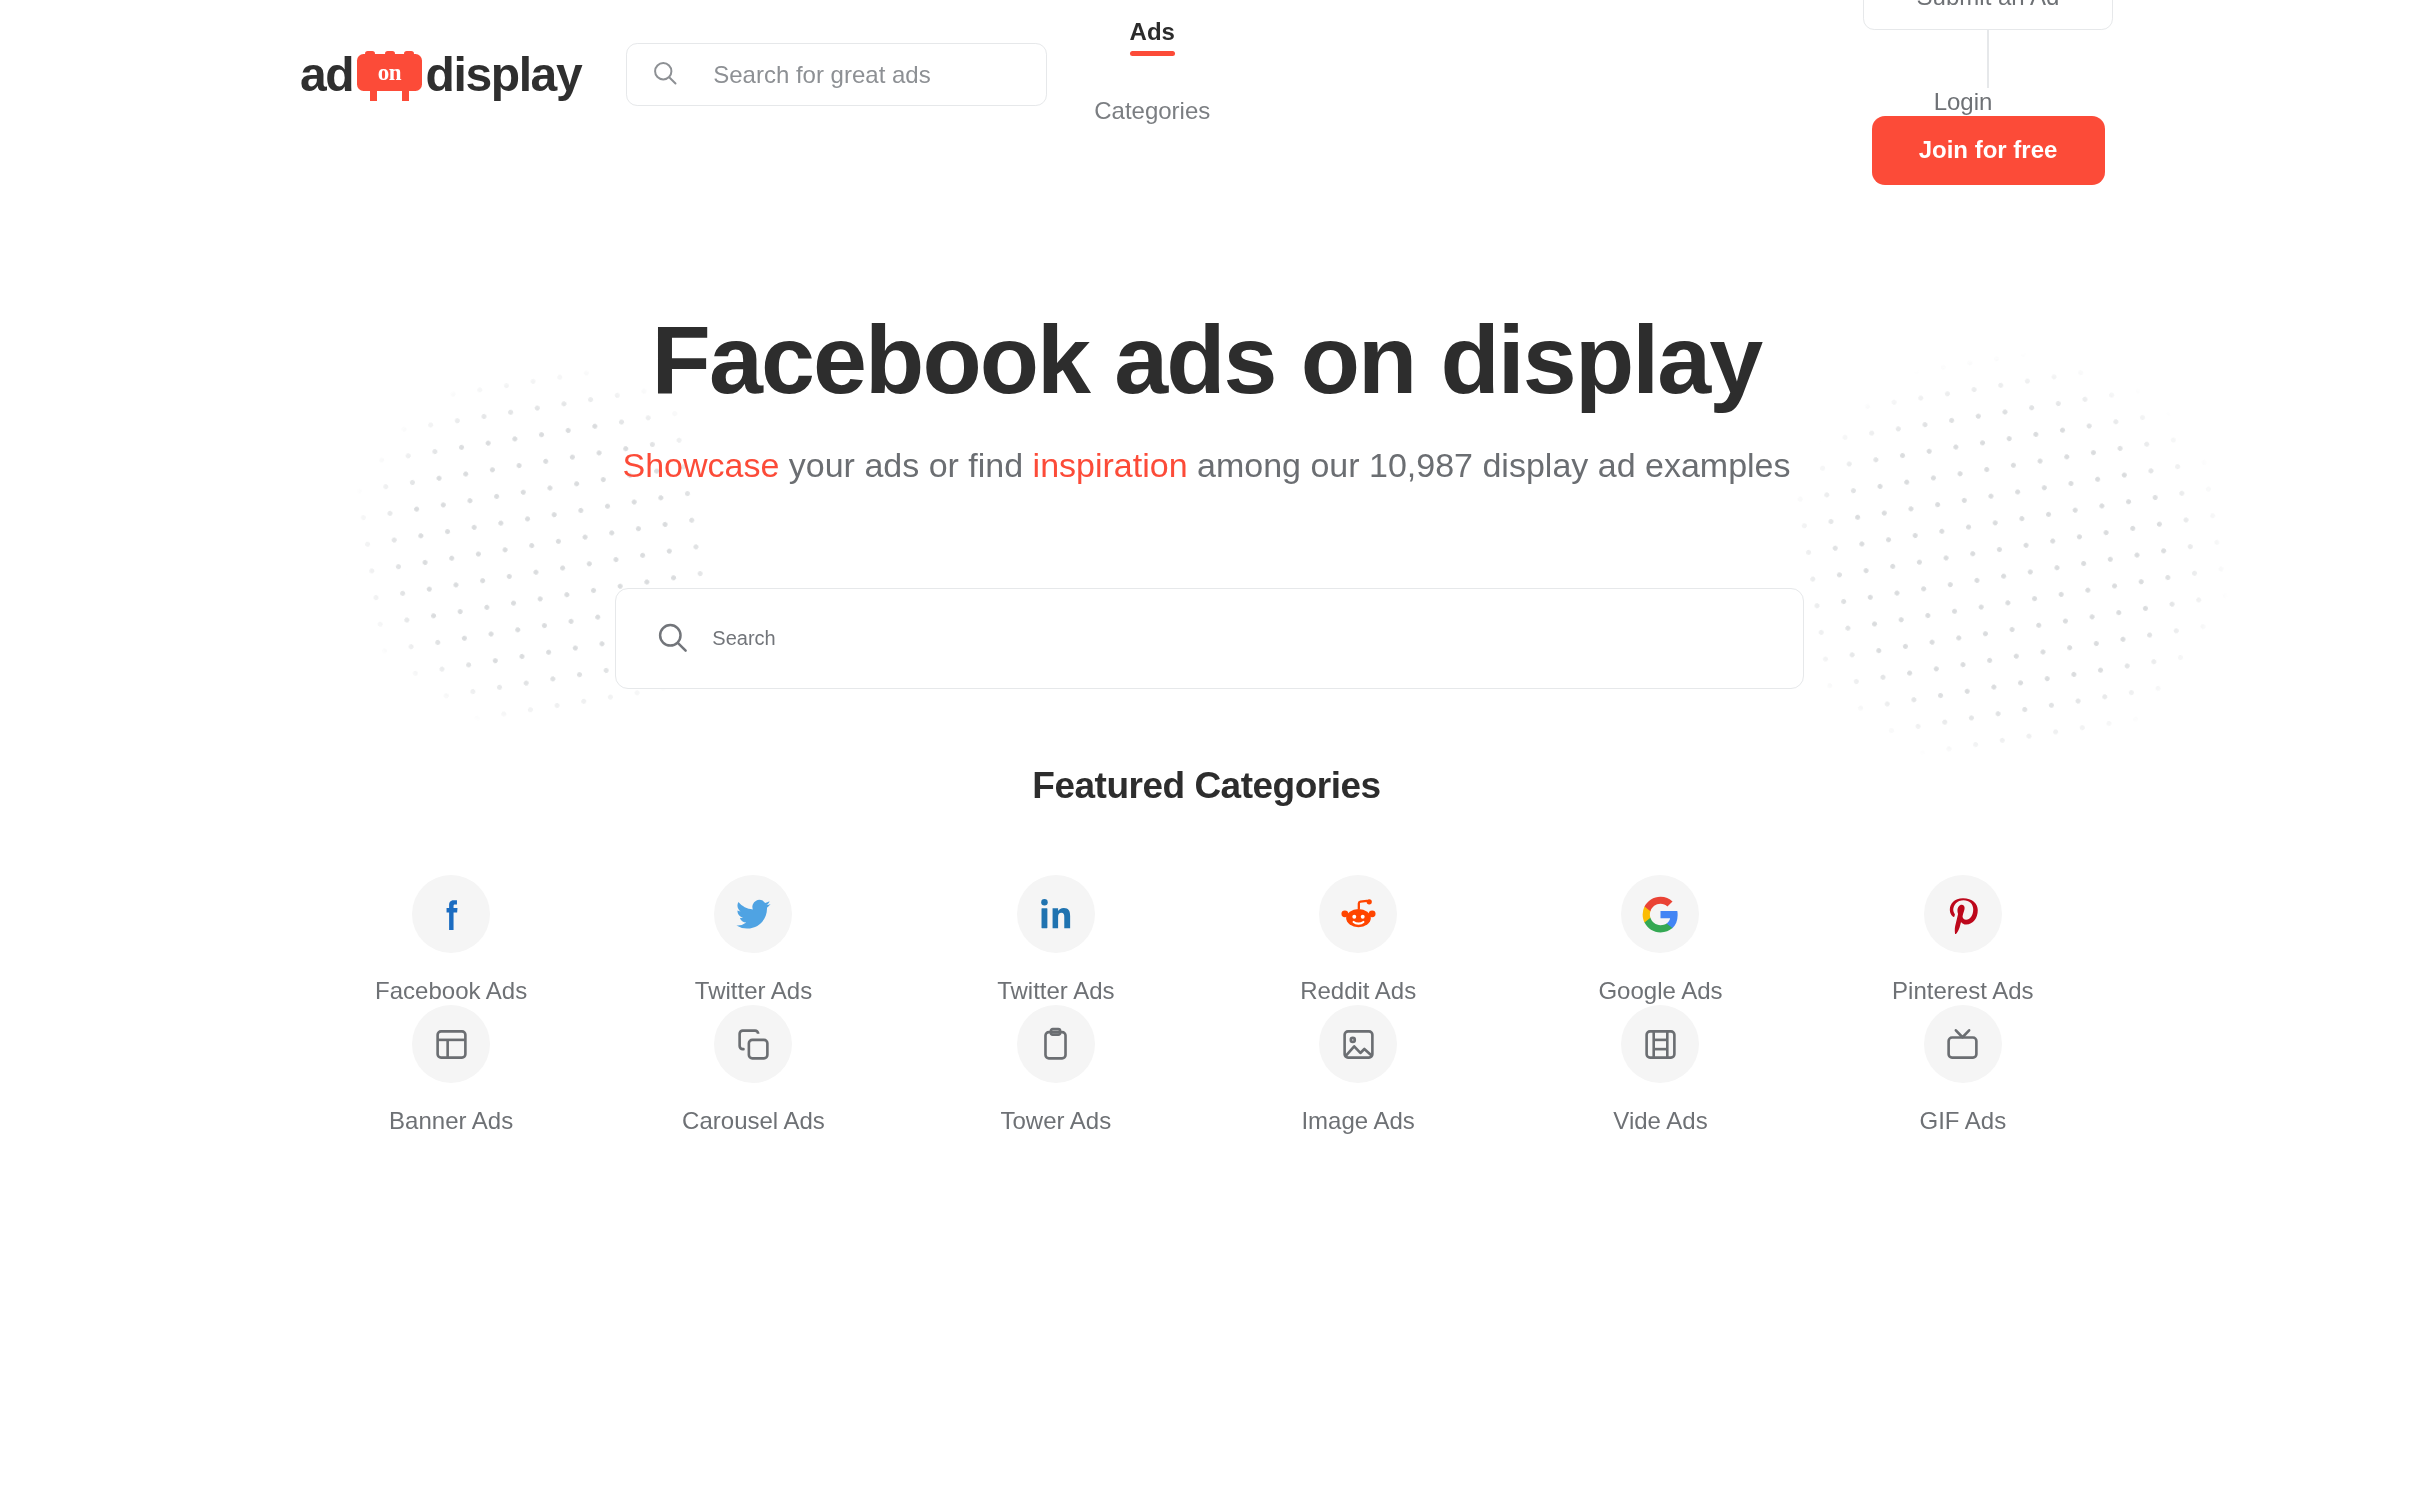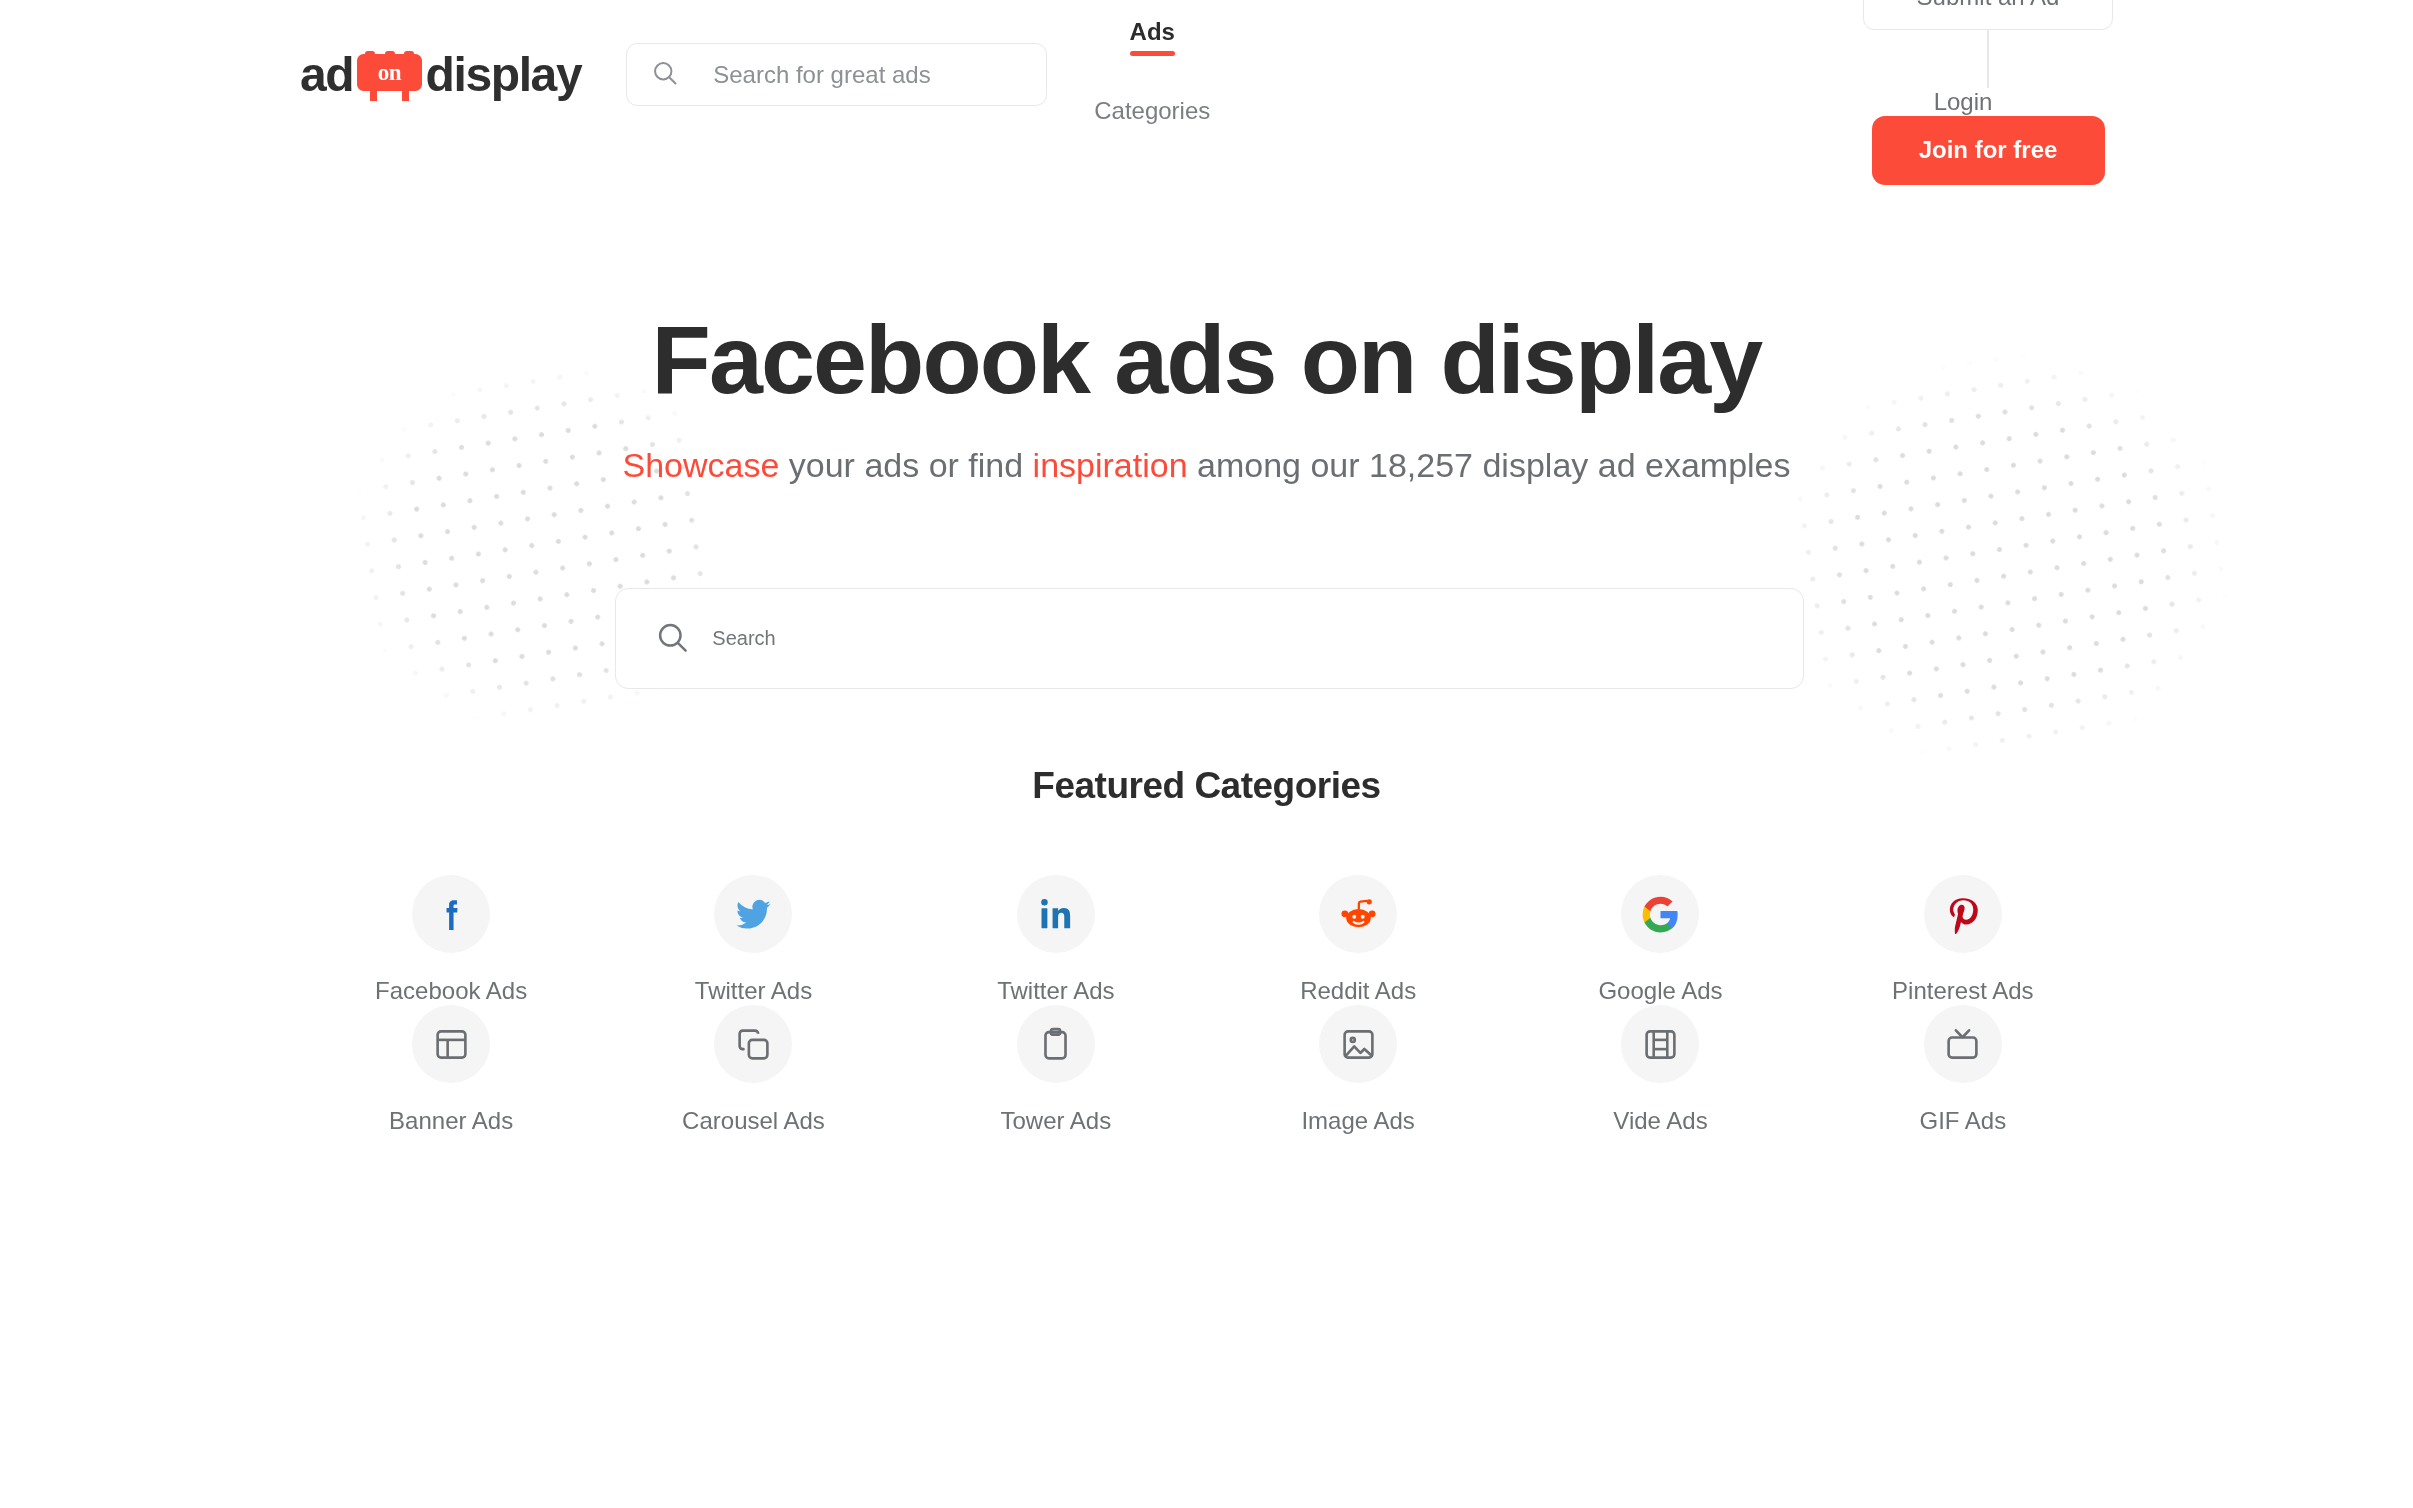--- a/index.html
+++ b/index.html
@@ -191,21 +191,21 @@
       <div class="btn-submit">Submit an Ad</div>
       <div class="divider-v"></div>
       <div class="btn-login">Login</div>
       <div class="btn-join">Join for free</div>
     </div>
   </div>
 
   <div class="hero">
     <h1>Facebook ads on display</h1>
     <div class="hero-sub">
-      <span class="accent">Showcase</span><span> your ads or find </span><span class="accent">inspiration</span><span> among our 18,257 display ad examples</span>
+      <span class="accent">Showcase</span><span> your ads or find </span><span class="accent">inspiration</span><span> among our 10,987 display ad examples</span>
     </div>
   </div>
 
   <div class="hero-search">
     <span>
       <svg width="35" height="35" viewBox="0 0 24 24" fill="none" stroke="#72757a" stroke-width="1.7">
         <circle cx="10.5" cy="10.5" r="7"></circle>
           <line x1="15.8" y1="15.8" x2="21" y2="21" stroke-linecap="round"></line>
       </svg>
     </span>

